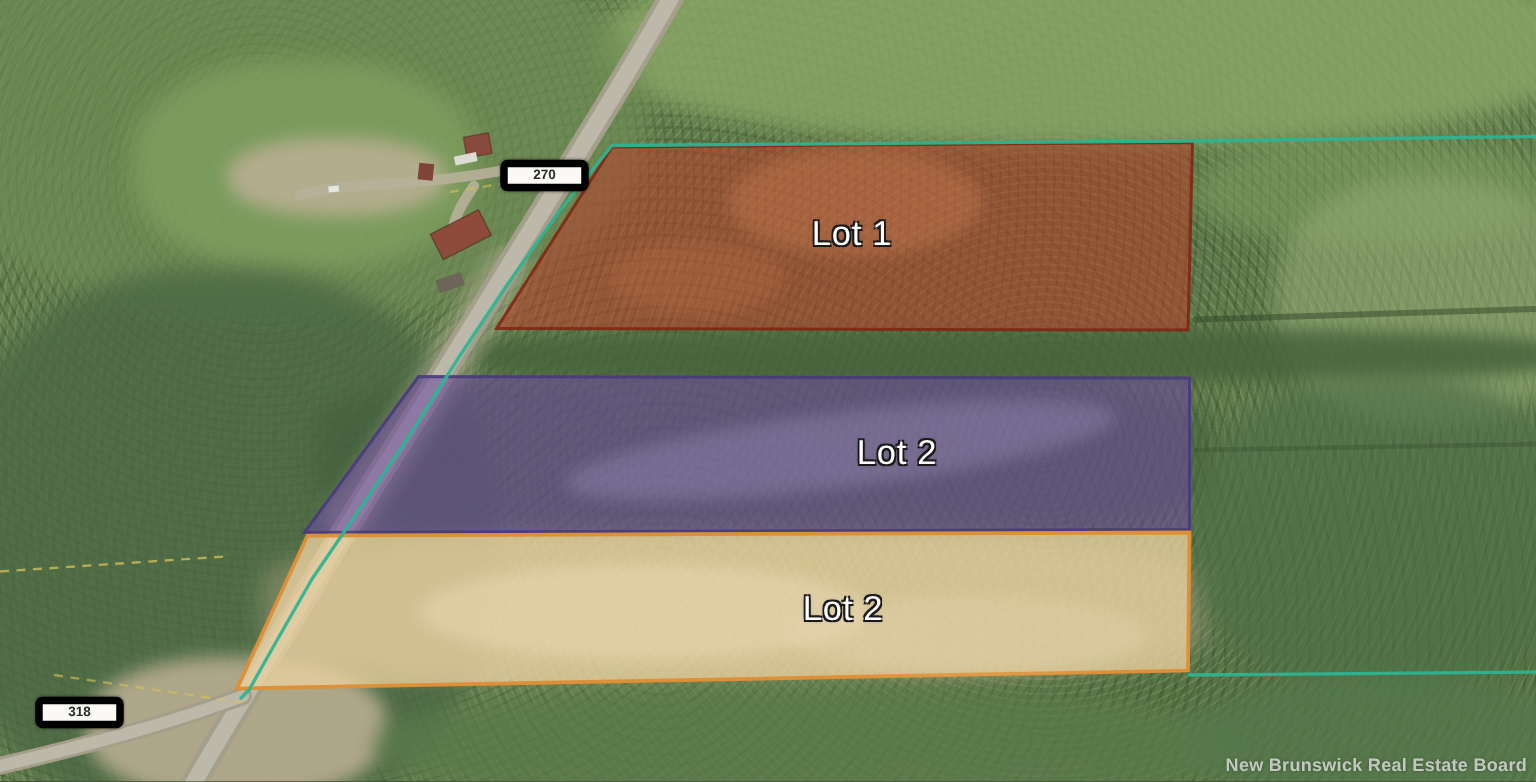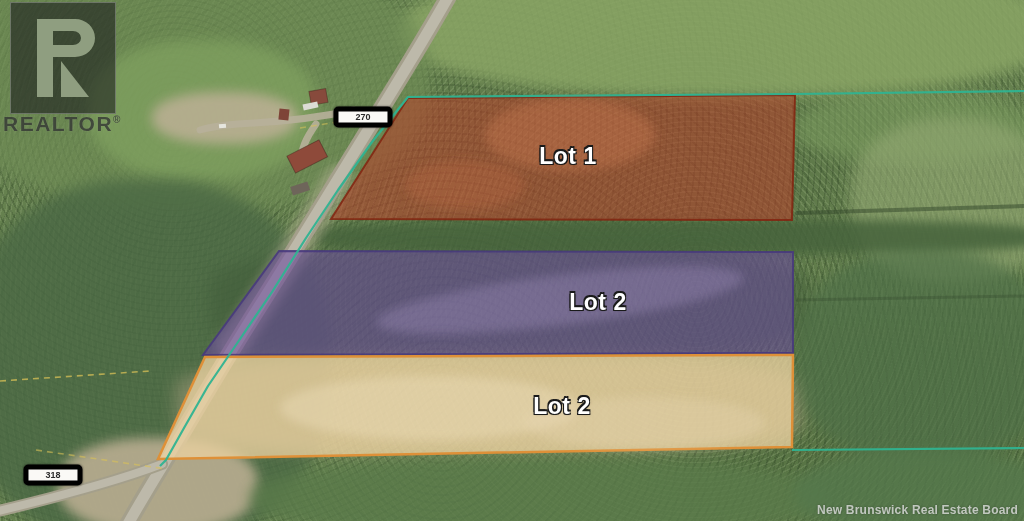--- a/index.html
+++ b/index.html
@@ -47,21 +47,21 @@
   .cutline{fill:none;stroke:rgba(50,70,42,0.5);stroke-linecap:round;}
   .teal{fill:none;stroke:var(--teal-line,#2fb391);stroke-width:2.2;stroke-linejoin:round;opacity:.95;}
   .yellow-dash{fill:none;stroke:var(--survey-line,#d9c257);stroke-width:1.6;stroke-dasharray:6 5;}
   .lot1{fill:var(--lot1-fill);stroke:var(--lot1-stroke);stroke-width:2;}
   .lot2{fill:var(--lot2-fill);stroke:var(--lot2-stroke);stroke-width:2;}
   .lot3{fill:var(--lot3-fill);stroke:var(--lot3-stroke);stroke-width:2.5;}
 
   
   .lot-label{
     position:absolute;transform:translate(-50%,-50%);
-    color:#fff;font-size:23px;font-weight:bold;letter-spacing:.5px;white-space:nowrap;
+    color:#fff;font-size:23px;font-weight:normal;letter-spacing:.5px;white-space:nowrap;
     text-shadow:-1.2px -1.2px 0 #1a1a1a,1.2px -1.2px 0 #1a1a1a,-1.2px 1.2px 0 #1a1a1a,1.2px 1.2px 0 #1a1a1a,0 0 3px rgba(0,0,0,.45);
   }
   .shield{
     position:absolute;transform:translate(-50%,-50%);
     background:var(--shield-bg,#faf9f6);border:5px solid #000000;border-radius:5px;
     color:#2a2a2a;font-size:9px;font-weight:bold;line-height:11px;padding:0 17px;
     box-shadow:0 0 2px rgba(0,0,0,.4);
   }
   .watermark{
     position:absolute;right:6px;bottom:4px;
@@ -154,28 +154,16 @@
     </g>
   </svg>
 
   <div class="lot-label" style="left:568px;top:156px;">Lot 1</div>
   <div class="lot-label" style="left:561px;top:302px;margin-left:37px;">Lot 2</div>
   <div class="lot-label" style="left:562px;top:406px;">Lot 2</div>
 
   <div class="shield" style="left:363px;top:117px;">270</div>
   <div class="shield" style="left:53px;top:475px;text-align:center;">318</div>
 
-  <div class="realtor">
-    <div class="realtor-square">
-      <svg class="realtor-r" width="72" height="86" viewBox="0 0 72 86">
-        <g fill="#94a385" opacity="0.95">
-          <path d="M10,4 H26 V82 H10 Z"></path>
-          <path d="M26,4 H48 A20,19 0 0 1 48,42 H26 V30 H46 A8,7 0 0 0 46,16 H26 Z"></path>
-          <polygon points="34,46 62,82 34,82"></polygon>
-        </g>
-      </svg>
-    </div>
-    <div class="realtor-word"><span>REALTOR</span><sup>®</sup></div>
-  </div>
 
   <div class="watermark">New Brunswick Real Estate Board</div>
 
 </div>
 
 </body></html>

